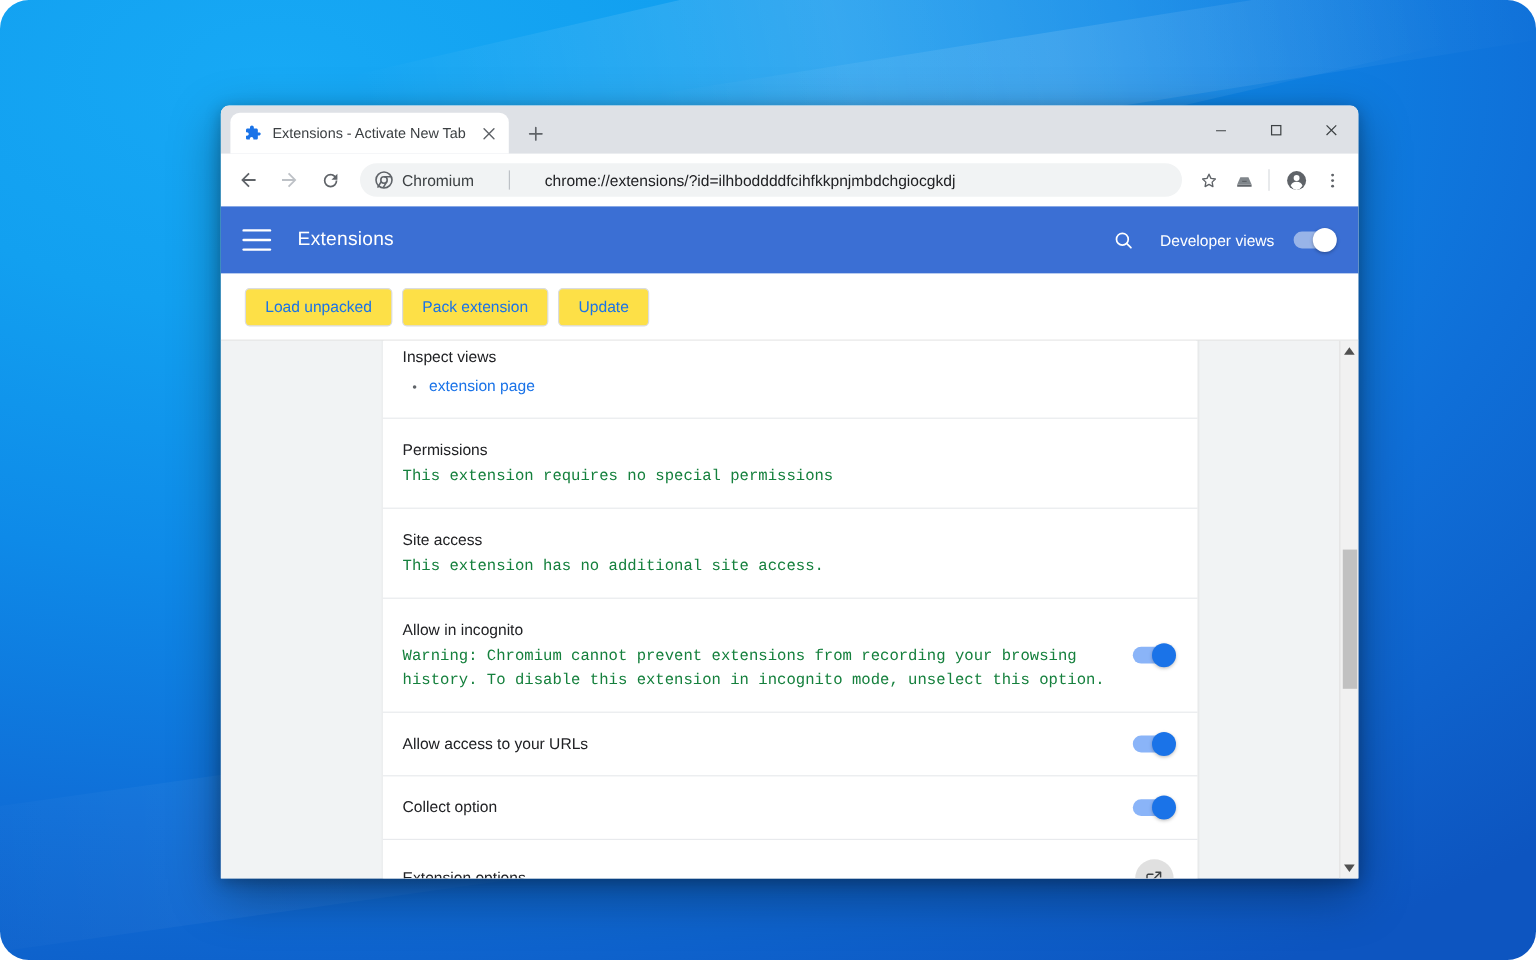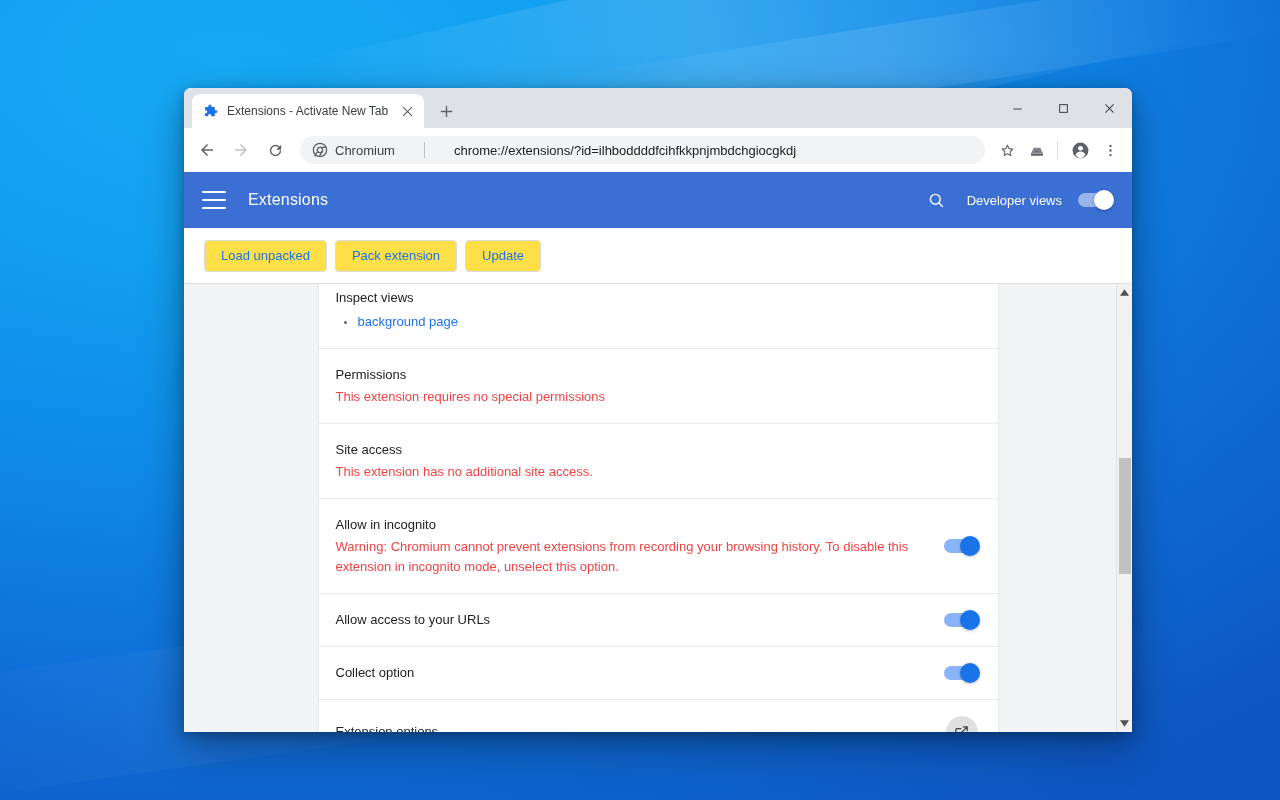--- a/index.html
+++ b/index.html
@@ -10,20 +10,21 @@
     font-family: "Liberation Sans", sans-serif;
   }
 
   
   #desktop {
     position: relative;
     width: 1280px; height: 800px;
     background:
       radial-gradient(120% 110% at 18% 8%, #17a9f5 0%, #12a0f0 22%, #0e8ae8 46%, #0f6fd8 70%, #0d55c0 100%);
     overflow: hidden;
+    border-radius: 24px;
   }
   .streak {
     position: absolute;
     background: linear-gradient(90deg, rgba(255,255,255,0) 0%, rgba(255,255,255,.16) 45%, rgba(255,255,255,0) 100%);
     pointer-events: none;
   }
   .streak.s1 { top: -40px; left: 300px; width: 900px; height: 180px; transform: rotate(-13deg); }
   .streak.s2 { top: 20px; left: 540px; width: 760px; height: 70px; transform: rotate(-9deg); opacity: .7; }
   .streak.s3 { top: 640px; left: -120px; width: 700px; height: 120px; transform: rotate(-8deg); opacity: .25; }
 
@@ -216,23 +217,24 @@
     display: flex; align-items: center;
     min-height: 52px;
   }
   .row:last-child { border-bottom: none; }
   .row-main { flex: 1; min-width: 0; padding-right: 16px; }
   .row-label {
     font-size: 13px; color: #202124;
     line-height: 20px;
   }
   .row-sub {
-    font-size: 13px; color: #ef4444;
+    font-size: 13px; color: #15803d;
     line-height: 20px;
     margin-top: 2px;
+    font-family: Liberation Mono, monospace;
   }
   .inspect-list { list-style: none; margin-top: 4px; }
   .inspect-list li {
     font-size: 13px; line-height: 20px;
     position: relative; padding-left: 22px;
   }
   .inspect-list li::before {
     content: "";
     position: absolute; left: 8px; top: 9px;
     width: 3px; height: 3px;
@@ -426,21 +428,21 @@
     </div>
 
     <div class="content-area">
       <div class="content-scroll">
         <div class="detail-card">
 
           <div class="row">
             <div class="row-main">
               <div class="row-label">Inspect views</div>
               <ul class="inspect-list">
-                <li><a class="inspect-link">background page</a></li>
+                <li><a class="inspect-link">extension page</a></li>
               </ul>
             </div>
           </div>
 
           <div class="row">
             <div class="row-main">
               <div class="row-label">Permissions</div>
               <div class="row-sub">This extension requires no special permissions</div>
             </div>
           </div>

